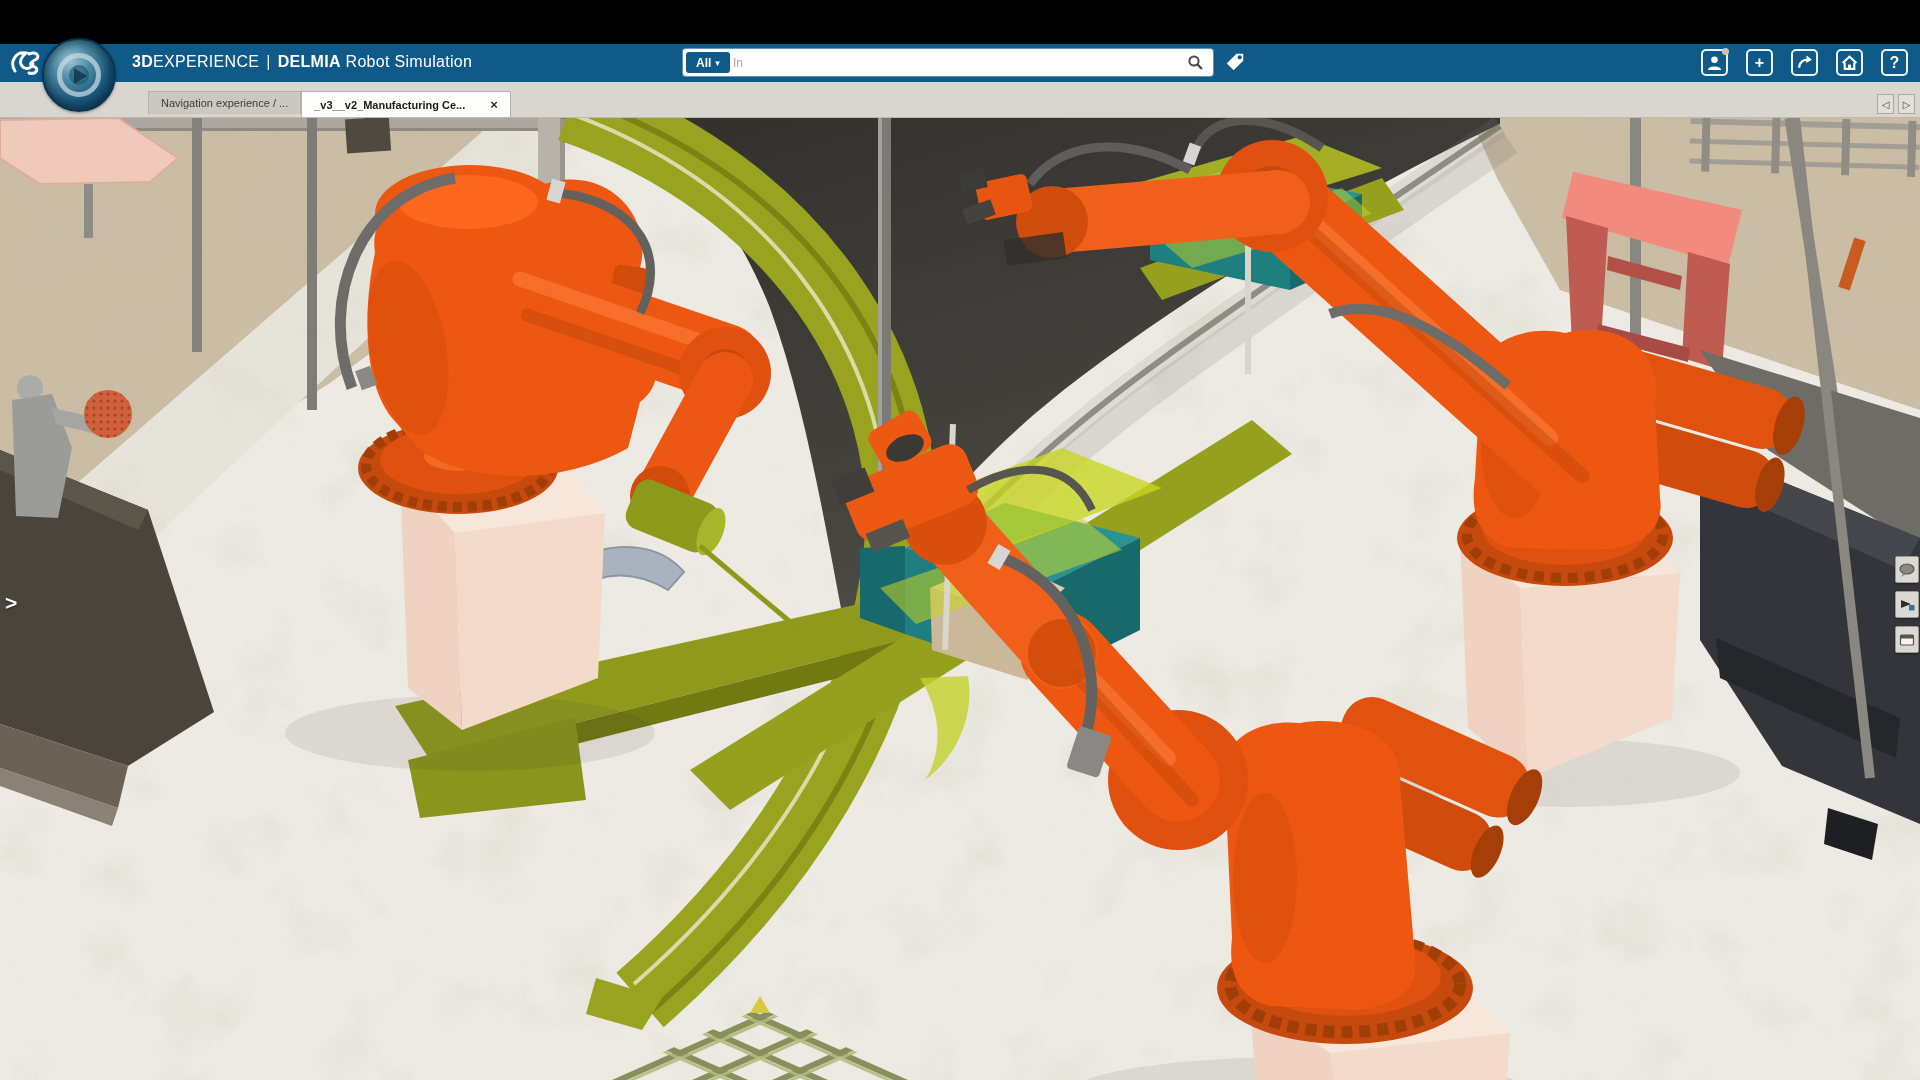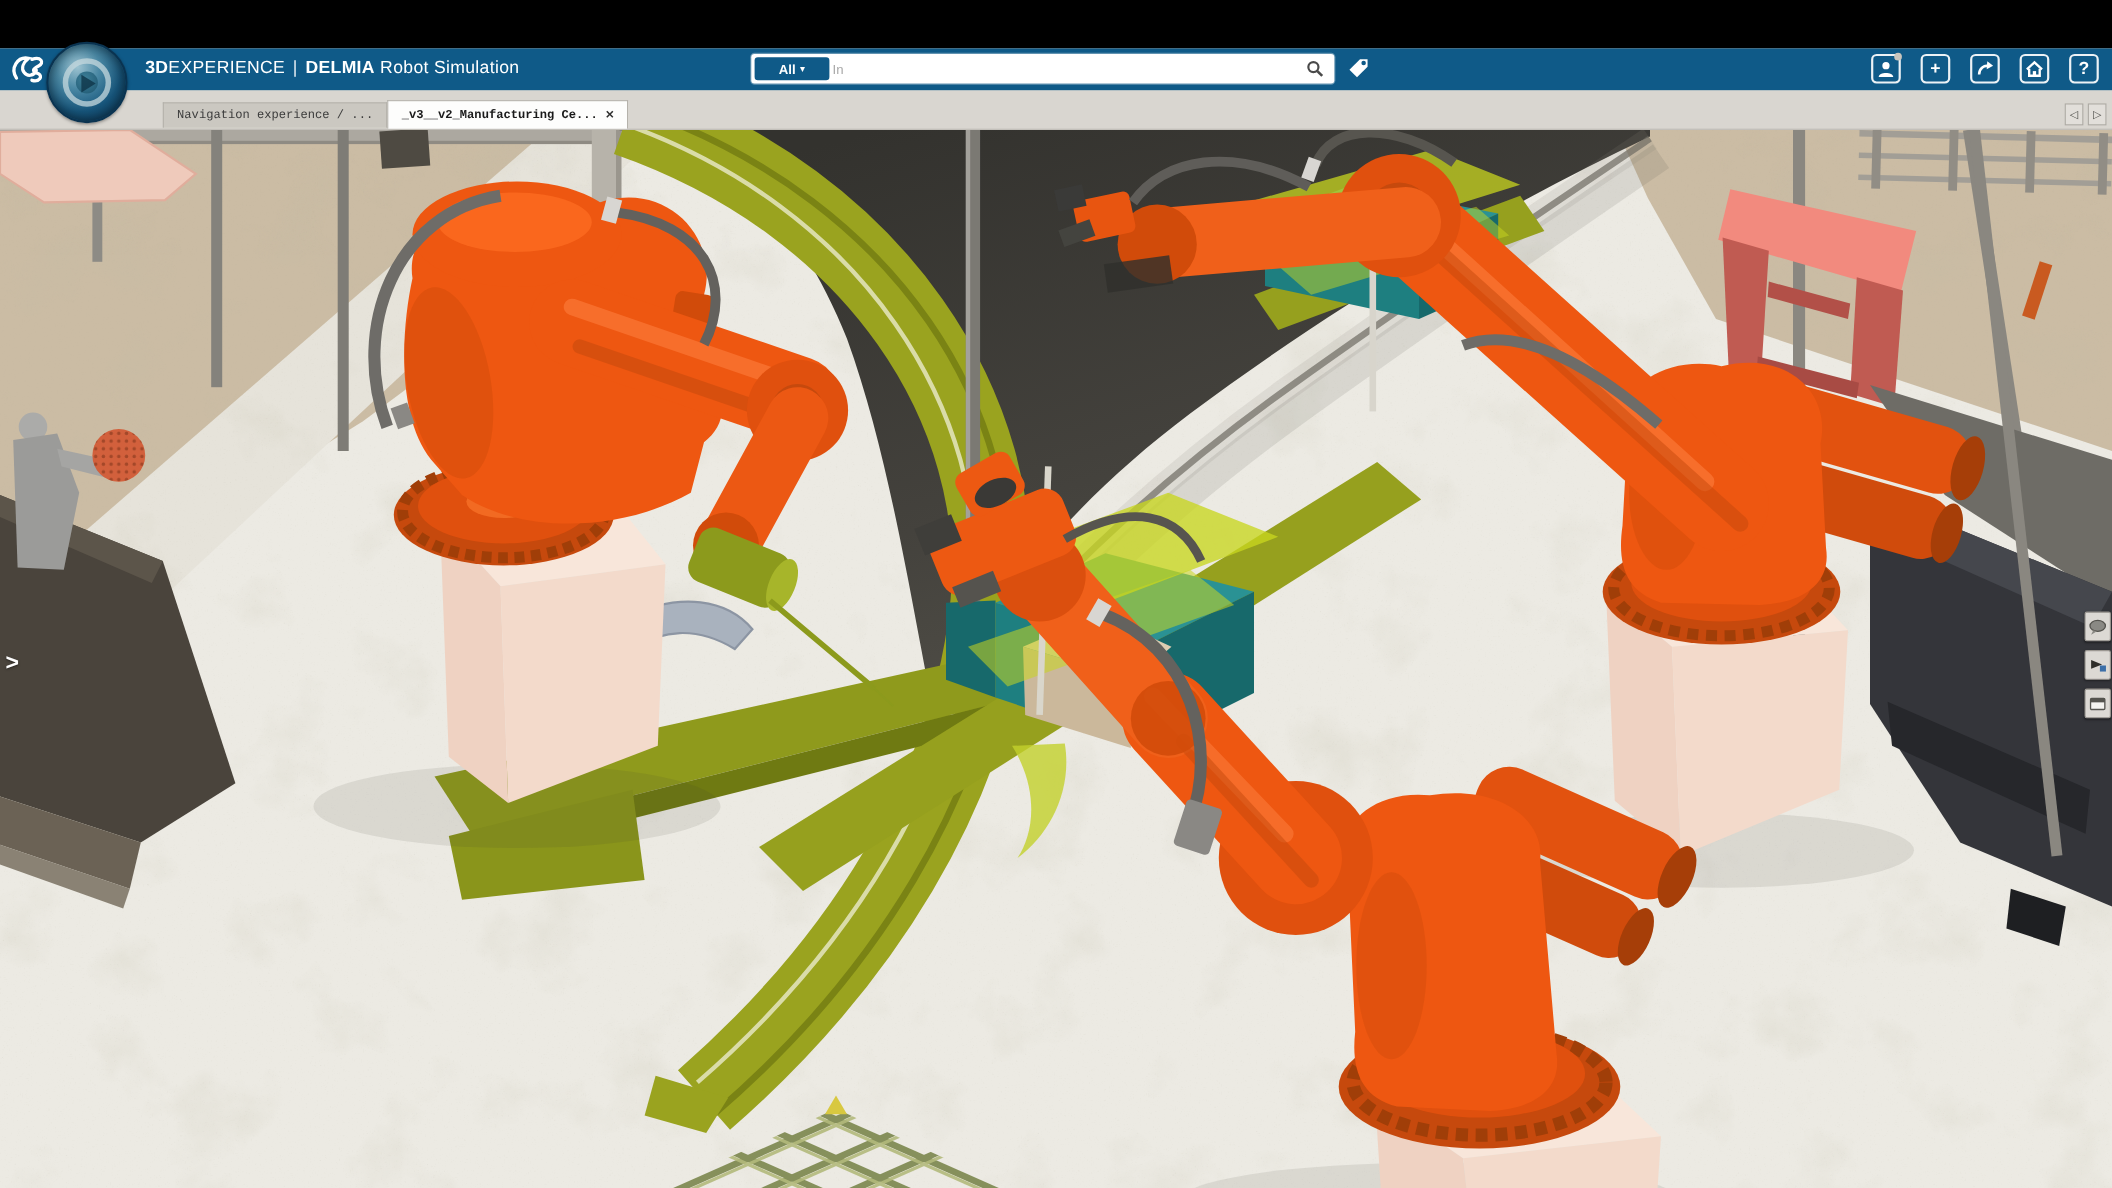--- a/index.html
+++ b/index.html
@@ -23,35 +23,35 @@
   .compass{position:absolute;left:42px;top:-6px;width:74px;height:74px;border-radius:50%;z-index:40;
     background:radial-gradient(circle at 38% 30%, #9CC2D0 0%, #4A88A4 30%, #17567C 62%, #0A3251 100%);
     border:2px solid #0A3350;box-shadow:inset 0 0 12px rgba(0,0,0,.55), 0 1px 3px rgba(0,0,0,.4);}
   .compass .ring{position:absolute;inset:13px;border-radius:50%;border:5px solid rgba(198,216,222,.75);}
   .compass .core{position:absolute;inset:25px;border-radius:50%;background:radial-gradient(circle at 40% 35%, #3E8099, #1E5670);}
   .compass .tri{position:absolute;left:30px;top:28px;width:0;height:0;border-top:8px solid transparent;border-bottom:8px solid transparent;border-left:13px solid rgba(16,56,76,.85);}
   .title{position:absolute;left:132px;top:9px;color:#fff;font-size:16px;letter-spacing:.3px;white-space:nowrap;}
   .title .b{font-weight:bold;}
   .title .sep{margin:0 7px;opacity:.9;}
   .search{position:absolute;left:683px;top:5px;width:530px;height:27px;background:#fff;border-radius:3px;display:flex;align-items:center;box-shadow:0 0 0 1px rgba(255,255,255,.35);}
-  .scope{margin-left:3px;background:var(--topbar_blue);color:#fff;font-weight:bold;font-size:12px;height:21px;padding:0 22px;border-radius:3px;display:flex;align-items:center;gap:4px;cursor:pointer;}
+  .scope{margin-left:3px;background:var(--topbar_blue);color:#fff;font-weight:bold;font-size:12px;height:21px;padding:0 10px;border-radius:3px;display:flex;align-items:center;gap:4px;cursor:pointer;}
   .scope .caret{font-size:9px;}
   .search input{flex:1;border:none;outline:none;font-size:12px;color:#333;padding:0 3px;font-family:inherit;background:transparent;}
   .search input::placeholder{color:#A9A9A9;}
   .mag{margin-right:9px;flex:0 0 auto;}
   .tagbtn{position:absolute;left:1224px;top:7px;width:22px;height:22px;cursor:pointer;}
   .actions{position:absolute;right:12px;top:5px;display:flex;gap:18px;}
   .abtn{position:relative;width:27px;height:27px;border:2px solid rgba(255,255,255,.92);border-radius:5px;display:flex;align-items:center;justify-content:center;color:#fff;font-size:16px;font-weight:bold;cursor:pointer;}
   .abtn .dot{position:absolute;right:-3px;top:-3px;width:7px;height:7px;border-radius:50%;background:#C9C5BD;}
 
   
   .tabbar{position:absolute;left:0;top:38px;width:1920px;height:36px;background:var(--tabbar_gray);border-bottom:1px solid #BDBAB4;z-index:10;}
-  .tabs{position:absolute;left:148px;bottom:0;display:flex;align-items:center;font-family:Liberation Mono, monospace;}
+  .tabs{position:absolute;left:148px;bottom:0;display:flex;align-items:flex-start;}
   .tab{height:23px;line-height:23px;padding:0 12px;font-size:11px;color:#3C3C3C;background:var(--tab_inactive_bg);border:1px solid #B5B2AB;border-bottom:none;white-space:nowrap;cursor:pointer;}
-  .tab.active{height:26px;line-height:26px;background:var(--tab_active_bg);font-weight:bold;color:#1A1A1A;display:flex;align-items:center;gap:7px;}
+  .tab.active{height:26px;line-height:26px;background:var(--tab_active_bg);font-weight:bold;color:#1A1A1A;display:flex;align-items:center;gap:25px;}
   .tab .close{font-weight:bold;font-size:13px;color:#2E2E2E;cursor:pointer;}
   .tabscroll{position:absolute;right:5px;bottom:3px;display:flex;gap:4px;}
   .tsbtn{width:17px;height:20px;background:#E2DFDA;border:1px solid #ACA9A2;color:#4A4A46;font-size:10px;display:flex;align-items:center;justify-content:center;cursor:pointer;}
 
   
   .viewport{position:absolute;left:0;top:74px;width:1920px;height:1006px;overflow:hidden;background:var(--floor);}
   .expander{position:absolute;left:5px;top:474px;color:#fff;font-size:21px;font-weight:bold;text-shadow:0 1px 2px rgba(0,0,0,.5);cursor:pointer;line-height:1;}
   .sidetools{position:absolute;right:1px;top:438px;display:flex;flex-direction:column;gap:8px;}
   .stbtn{width:24px;height:27px;background:#DCD9D4;border:1px solid #9C9892;border-radius:2px;display:flex;align-items:center;justify-content:center;cursor:pointer;box-shadow:0 1px 2px rgba(0,0,0,.4);}
 </style>

